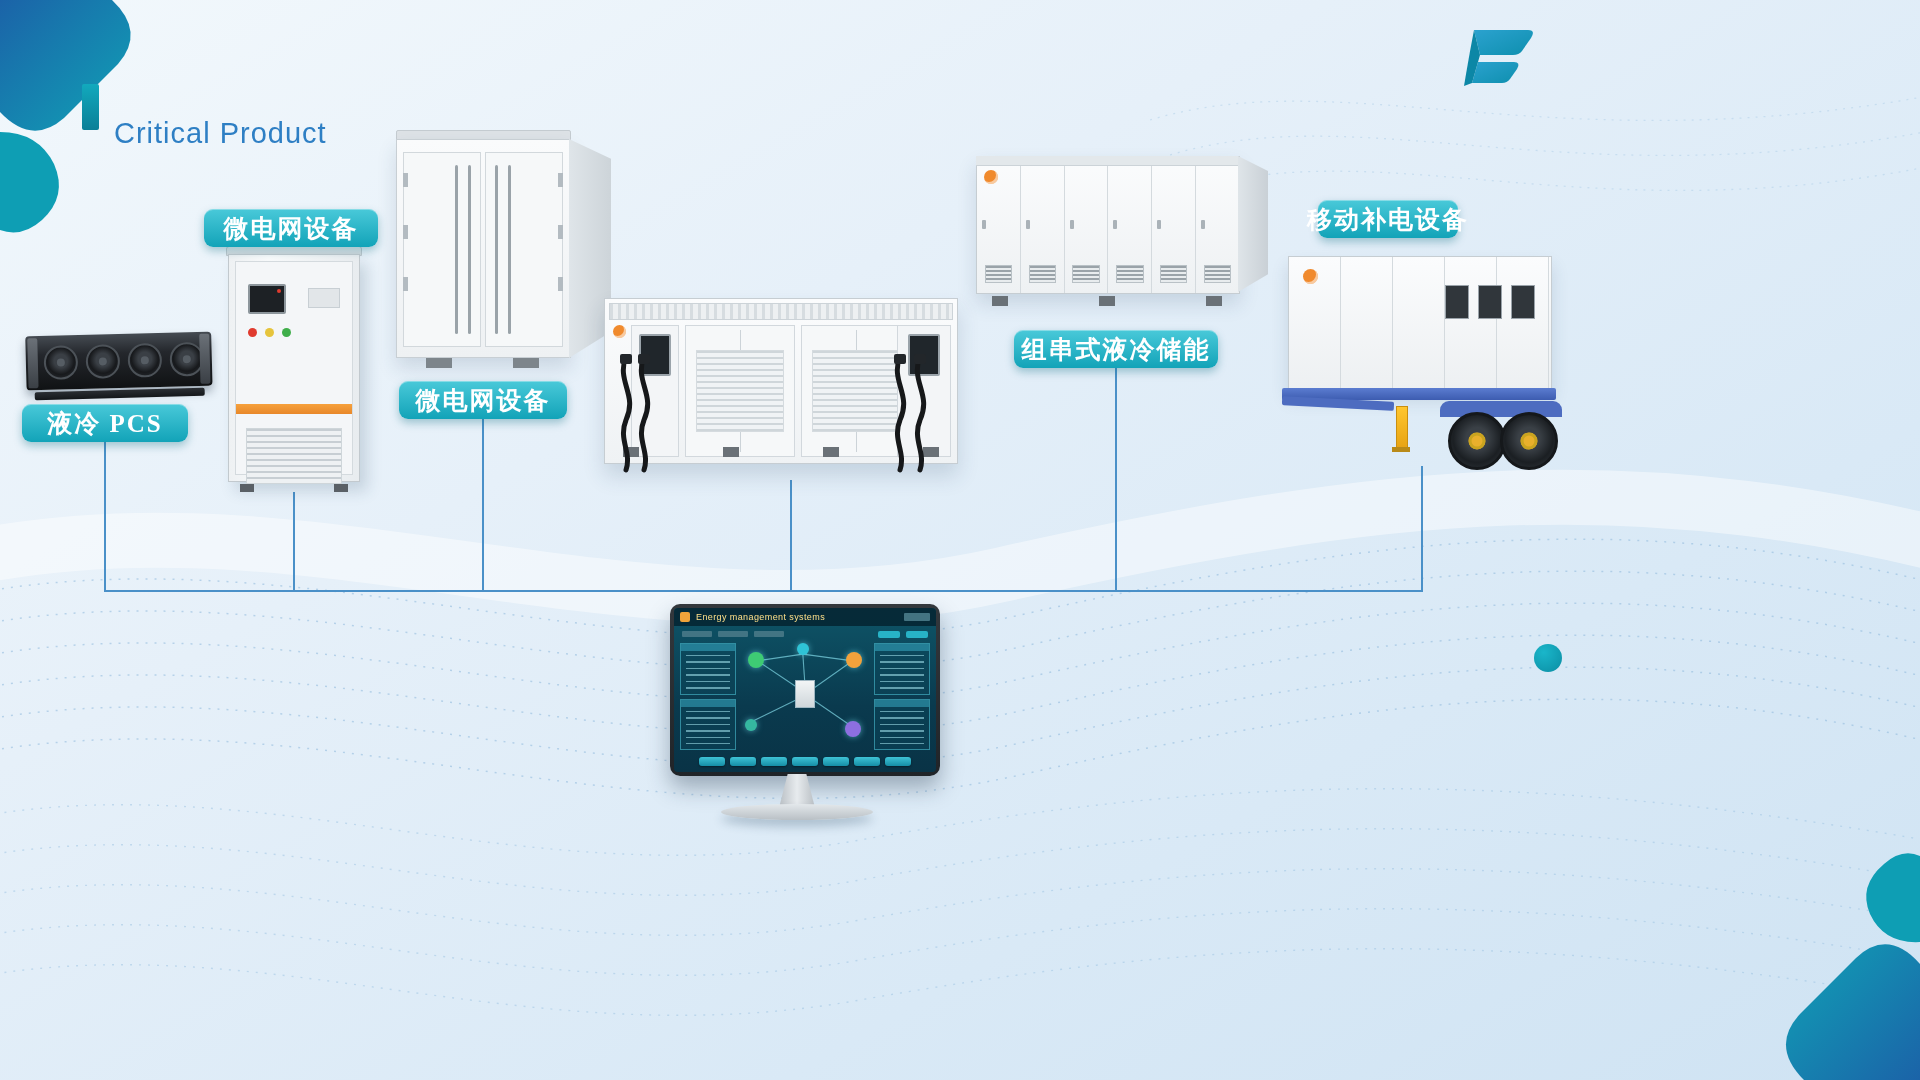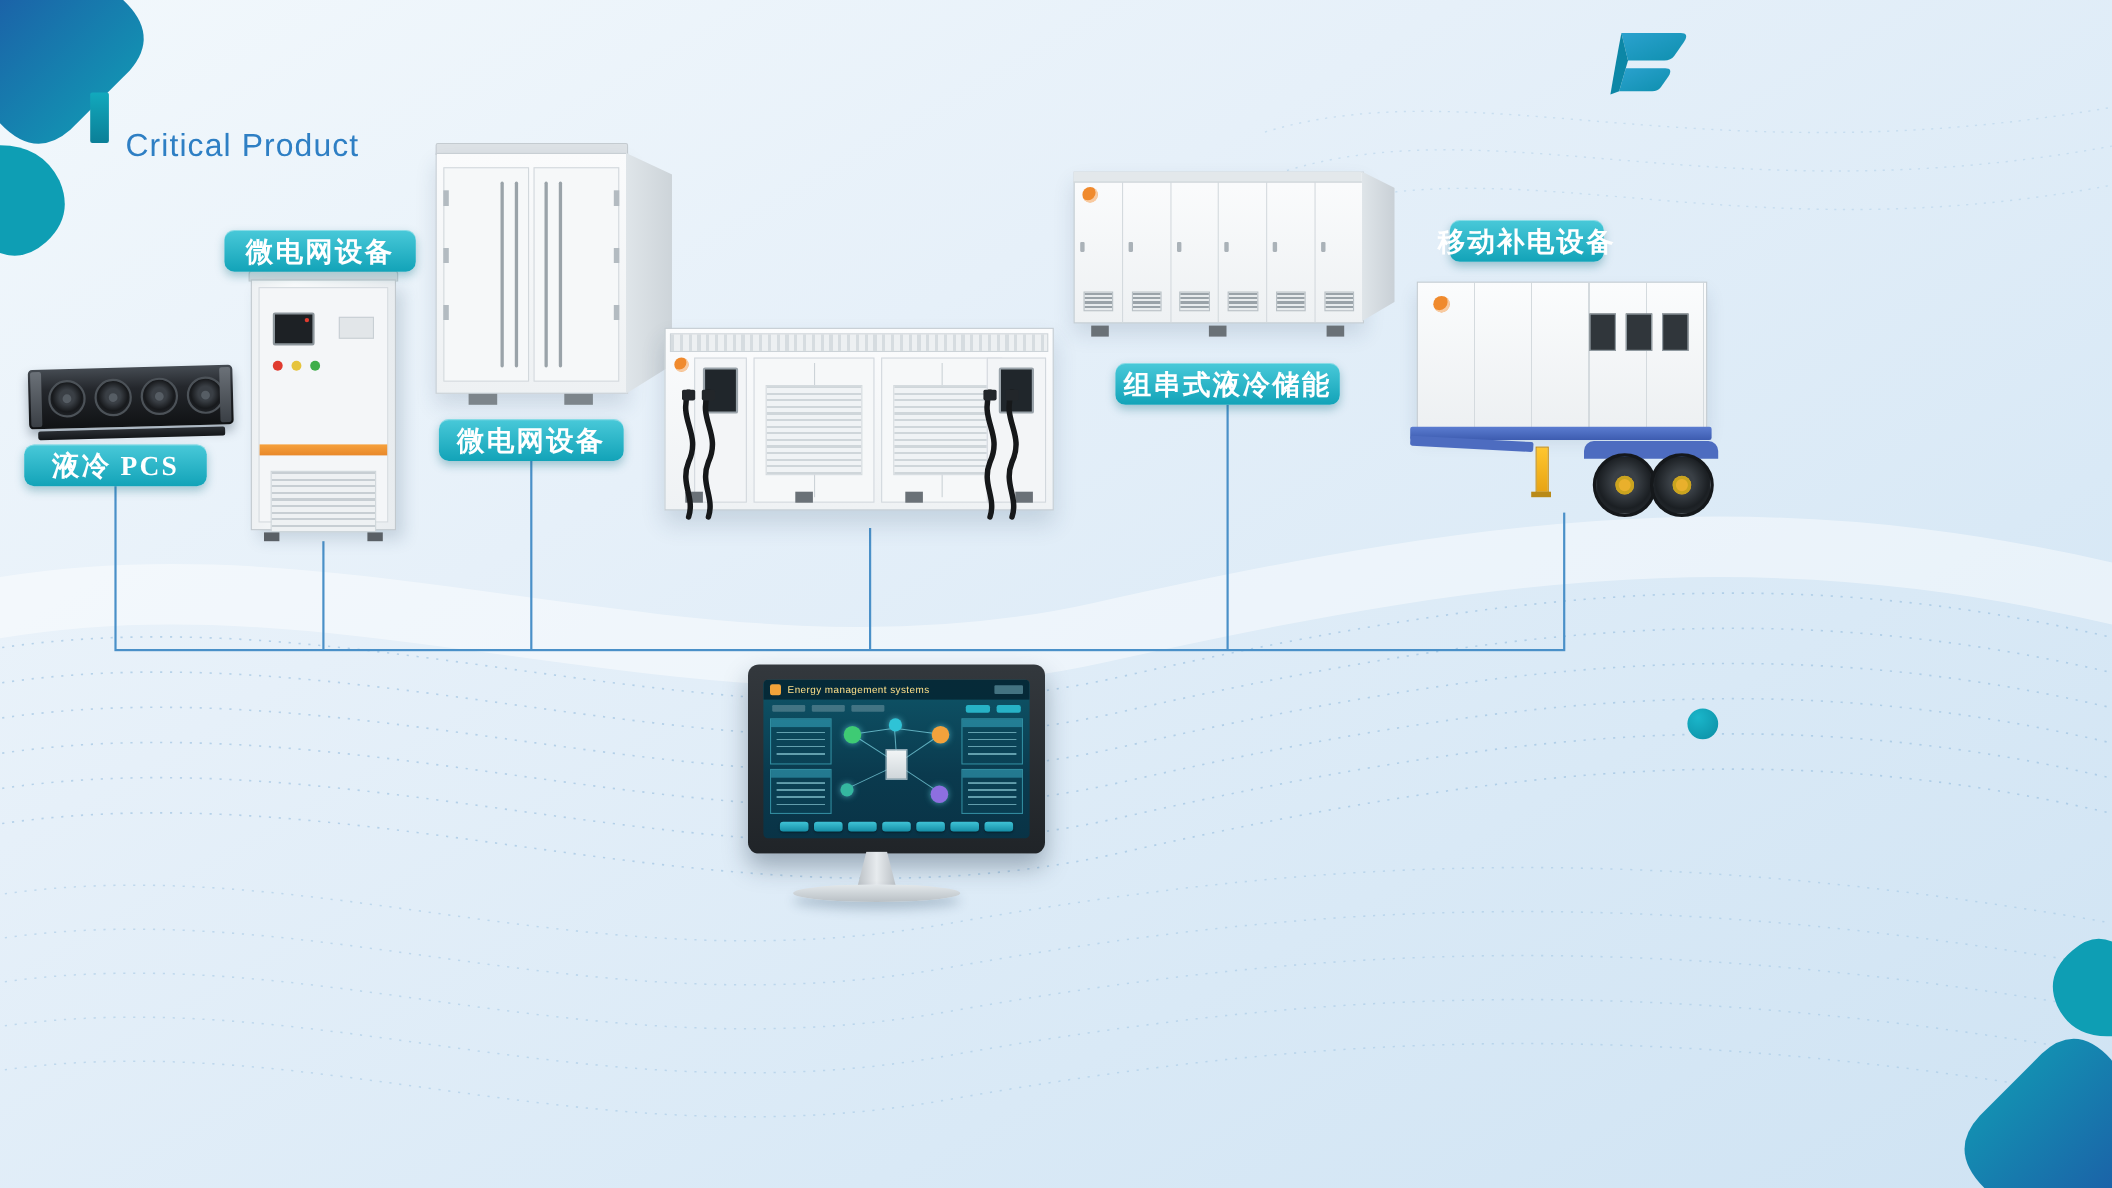--- a/index.html
+++ b/index.html
@@ -138,21 +138,21 @@
     background:linear-gradient(#ffc62e,#e8a414);}
   .mob-leg::after{content:"";position:absolute;left:-5px;bottom:-5px;width:18px;height:5px;background:#b98a18;}
   .mob-fender{position:absolute;left:158px;top:145px;width:122px;height:16px;border-radius:9px 9px 0 0;background:#4d6cc0;}
   .mob-wheel{position:absolute;top:156px;width:52px;height:52px;border-radius:50%;border:3px solid #15181b;
     background:radial-gradient(circle at 50% 45%,#3a4046 0 28%,#1b1f23 62%,#32383d 100%);}
   .mob-wheel::after{content:"";position:absolute;left:50%;top:50%;width:17px;height:17px;border-radius:50%;
     transform:translate(-50%,-50%);background:#e9b02c;box-shadow:inset 0 0 0 3px #caa41f;}
   .mob-wheel.w1{left:166px;} .mob-wheel.w2{left:218px;}
   
   .mon{position:absolute;left:662px;top:604px;width:270px;height:216px;}
-  .mon-bezel{position:absolute;left:18px;top:0;width:270px;height:172px;border-radius:10px;box-sizing:border-box;padding:14px;
+  .mon-bezel{position:absolute;left:8px;top:0;width:270px;height:172px;border-radius:10px;box-sizing:border-box;padding:4px;
     background:linear-gradient(180deg,#33383d,#202428);box-shadow:0 12px 22px rgba(30,50,70,.35);}
   .mon-screen{width:100%;height:100%;border-radius:4px;overflow:hidden;display:flex;flex-direction:column;
     background:linear-gradient(180deg,#0e5568 0%,#0a3a4e 60%,#093346 100%);}
   .ms-head{height:18px;background:rgba(5,35,48,.85);display:flex;align-items:center;gap:6px;padding:0 6px;flex:none;}
   .ms-logo{width:10px;height:10px;border-radius:2px;background:#f0a33a;flex:none;}
   .ms-title{color:#ffe08a;font-size:9px;letter-spacing:.4px;white-space:nowrap;overflow:hidden;}
   .ms-clock{margin-left:auto;width:26px;height:8px;background:rgba(160,225,240,.4);border-radius:1px;flex:none;}
   .ms-sub{height:12px;display:flex;gap:6px;padding:2px 8px 0 8px;align-items:center;flex:none;}
   .ms-sub i{width:30px;height:6px;background:rgba(255,255,255,.22);border-radius:1px;}
   .ms-sub b{width:22px;height:7px;background:#27b2c6;border-radius:2px;}

